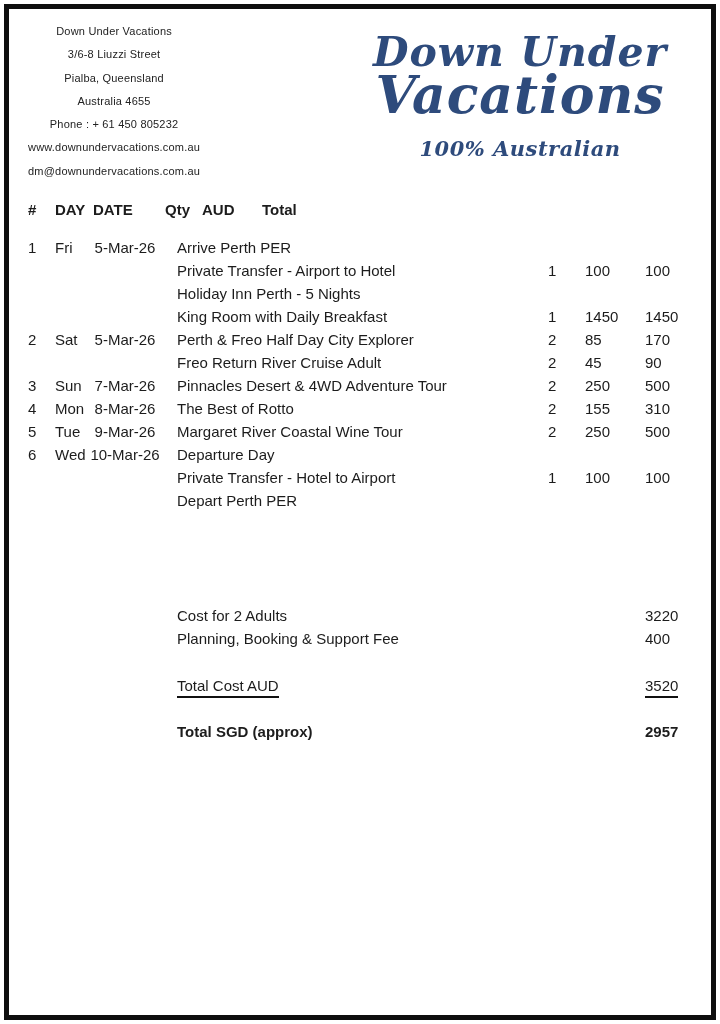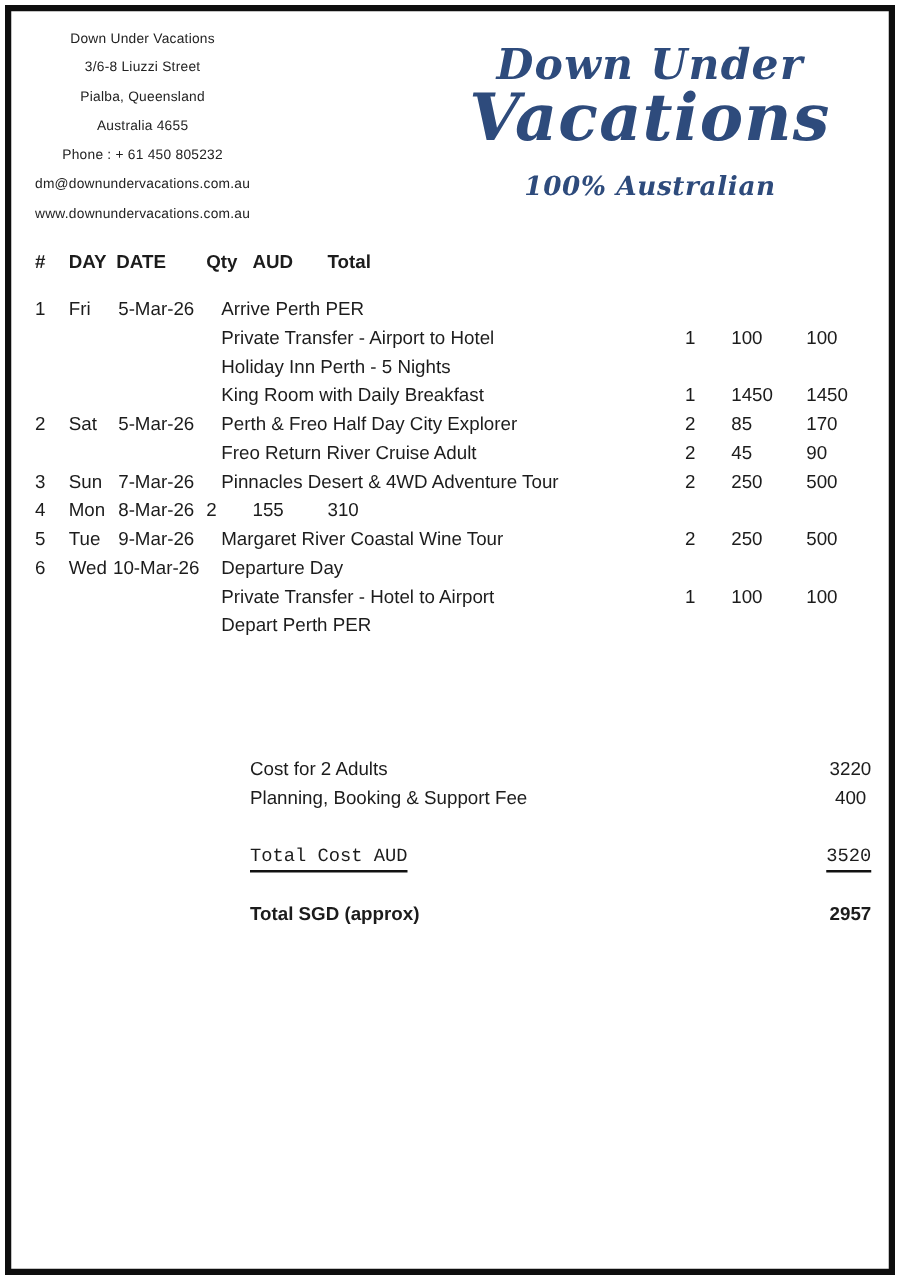--- a/index.html
+++ b/index.html
@@ -15,59 +15,59 @@
   .address{
     position:absolute;left:28px;top:20px;
     font-size:11px;line-height:23.3px;letter-spacing:.2px;color:#222;text-align:center;
   }
   
   .logo{
     position:absolute;left:352px;top:30px;width:336px;
     text-align:center;color:#2e4b7c;
     font-family:"DejaVu Serif",serif;font-style:italic;font-weight:bold;
   }
-  .logo-l1{font-size:34px;line-height:44px;white-space:nowrap;letter-spacing:1px;font-style:italic;}
+  .logo-l1{font-size:41px;line-height:44px;white-space:nowrap;letter-spacing:1px;font-style:italic;}
   .logo-l2{font-size:52px;line-height:44px;white-space:nowrap;letter-spacing:1px;margin-top:-1px;}
   .logo-tag{font-size:21px;line-height:24px;margin-top:20px;letter-spacing:.5px;}
   
   .itin{position:absolute;left:28px;top:198px;width:660px;font-size:15px;}
   .row{display:flex;height:23px;line-height:23px;white-space:nowrap;}
   .row.hdr{font-weight:bold;margin-bottom:15px;}
   .c-num{width:27px;text-align:left;}
   .c-day{width:30px;}
   .c-date{width:80px;text-align:center;}
   .hdr .c-date{text-align:left;padding-left:8px;box-sizing:border-box;}
   .c-details{width:383px;padding-left:12px;box-sizing:border-box;}
   .c-qty{width:37px;}
   .c-aud{width:60px;}
   .c-total{flex:1;}
   
   .summary{position:absolute;left:177px;top:604px;width:520px;font-size:15px;}
-  .sumrow{display:flex;height:23px;line-height:23px;white-space:nowrap;margin-left:23px;}
-  .sumrow:nth-child(3){margin-top:24px;font-family:Liberation Mono, monospace;}
+  .sumrow{display:flex;height:23px;line-height:23px;white-space:nowrap;}
+  .sumrow:nth-child(3){margin-top:24px;}
   .sumrow:nth-child(4){margin-top:23px;}
   .sumlabel{width:468px;}
   .sumvalue{flex:1;}
   .sumrow.underline .txt{display:inline-block;border-bottom:2px solid #111;line-height:20px;}
   .sumrow.bold{font-weight:bold;}
 </style>
 </head>
 <body>
 
 <div class="page">
   <div class="frame"></div>
 
   <div class="address">
     <div>Down Under Vacations</div>
     <div>3/6-8 Liuzzi Street</div>
     <div>Pialba, Queensland</div>
     <div>Australia 4655</div>
     <div>Phone : + 61 450 805232</div>
+    <div>www.downundervacations.com.au</div>
     <div>dm@downundervacations.com.au</div>
-    <div>www.downundervacations.com.au</div>
   </div>
 
   <div class="logo" style="color: rgb(46, 75, 124);">
     <div class="logo-l1">Down Under</div>
     <div class="logo-l2">Vacations</div>
     <div class="logo-tag">100% Australian</div>
   </div>
 
   <div class="itin">
     <div class="row hdr">
@@ -139,20 +139,21 @@
           <div class="c-date">7-Mar-26</div>
           <div class="c-details">Pinnacles Desert &amp; 4WD Adventure Tour</div>
           <div class="c-qty">2</div>
           <div class="c-aud">250</div>
           <div class="c-total">500</div>
         </div>
         <div class="row">
           <div class="c-num">4</div>
           <div class="c-day">Mon</div>
           <div class="c-date">8-Mar-26</div>
+          <div class="c-details">The Best of Rotto</div>
           <div class="c-qty">2</div>
           <div class="c-aud">155</div>
           <div class="c-total">310</div>
         </div>
         <div class="row">
           <div class="c-num">5</div>
           <div class="c-day">Tue</div>
           <div class="c-date">9-Mar-26</div>
           <div class="c-details">Margaret River Coastal Wine Tour</div>
           <div class="c-qty">2</div>

